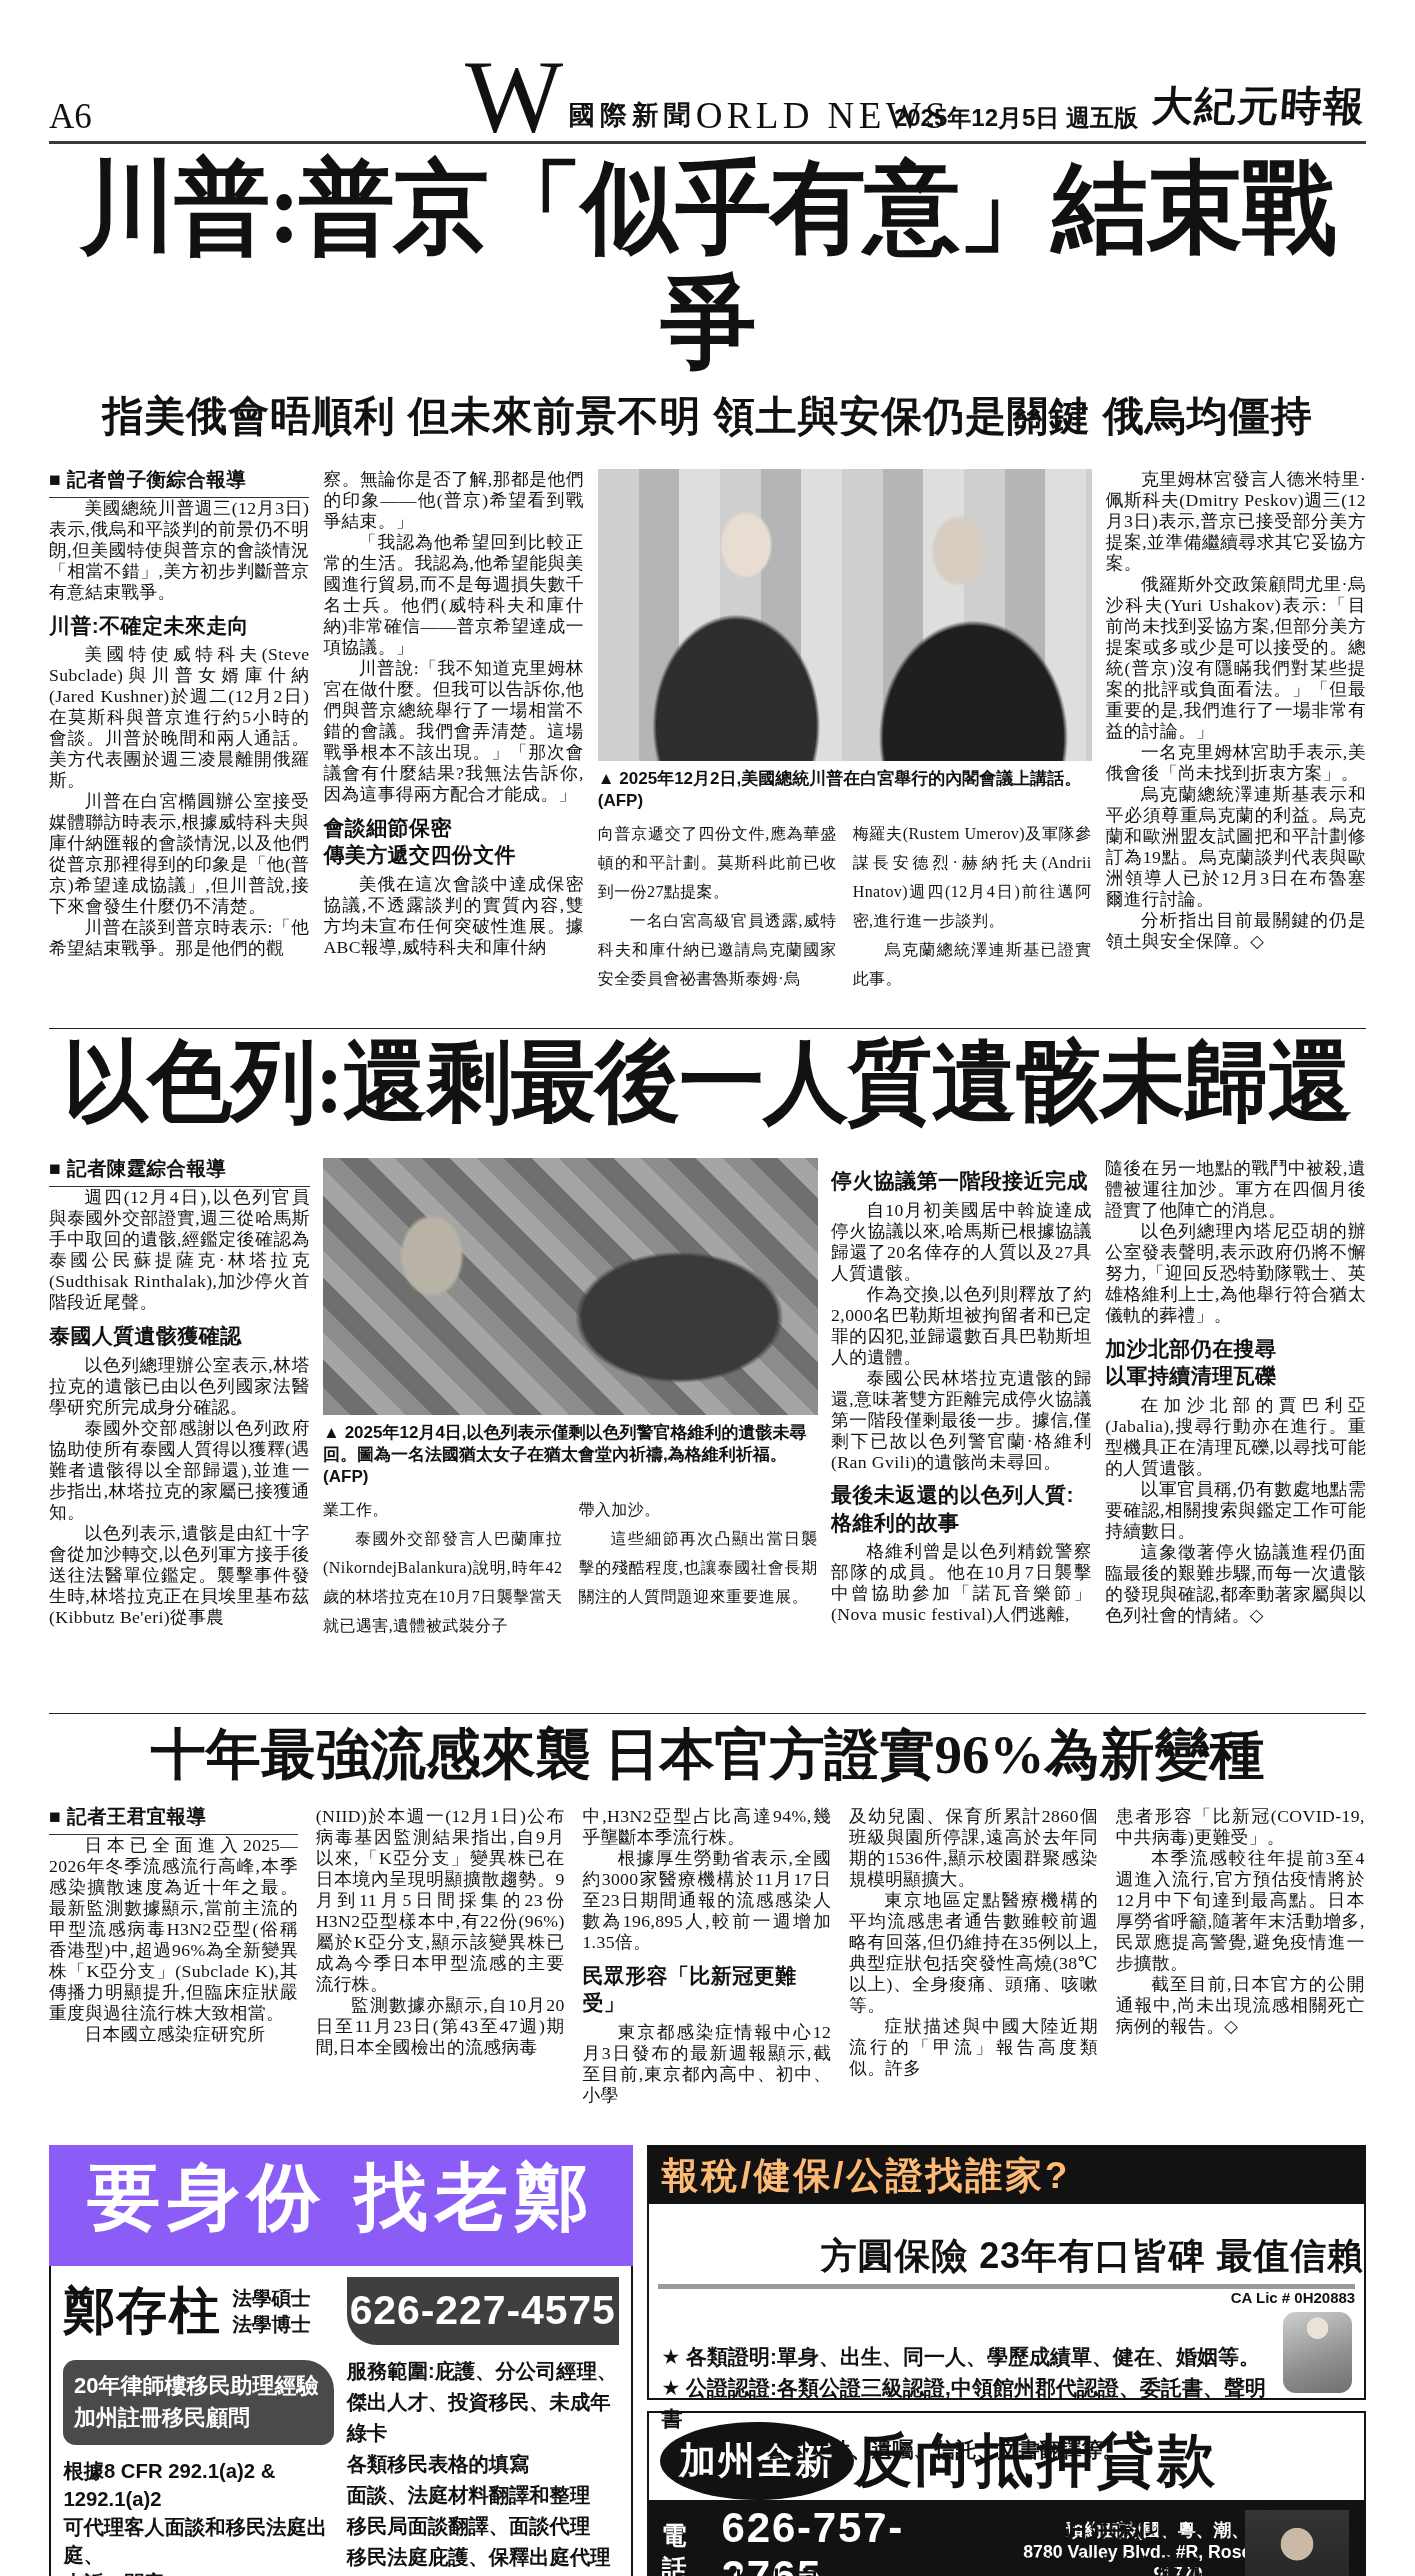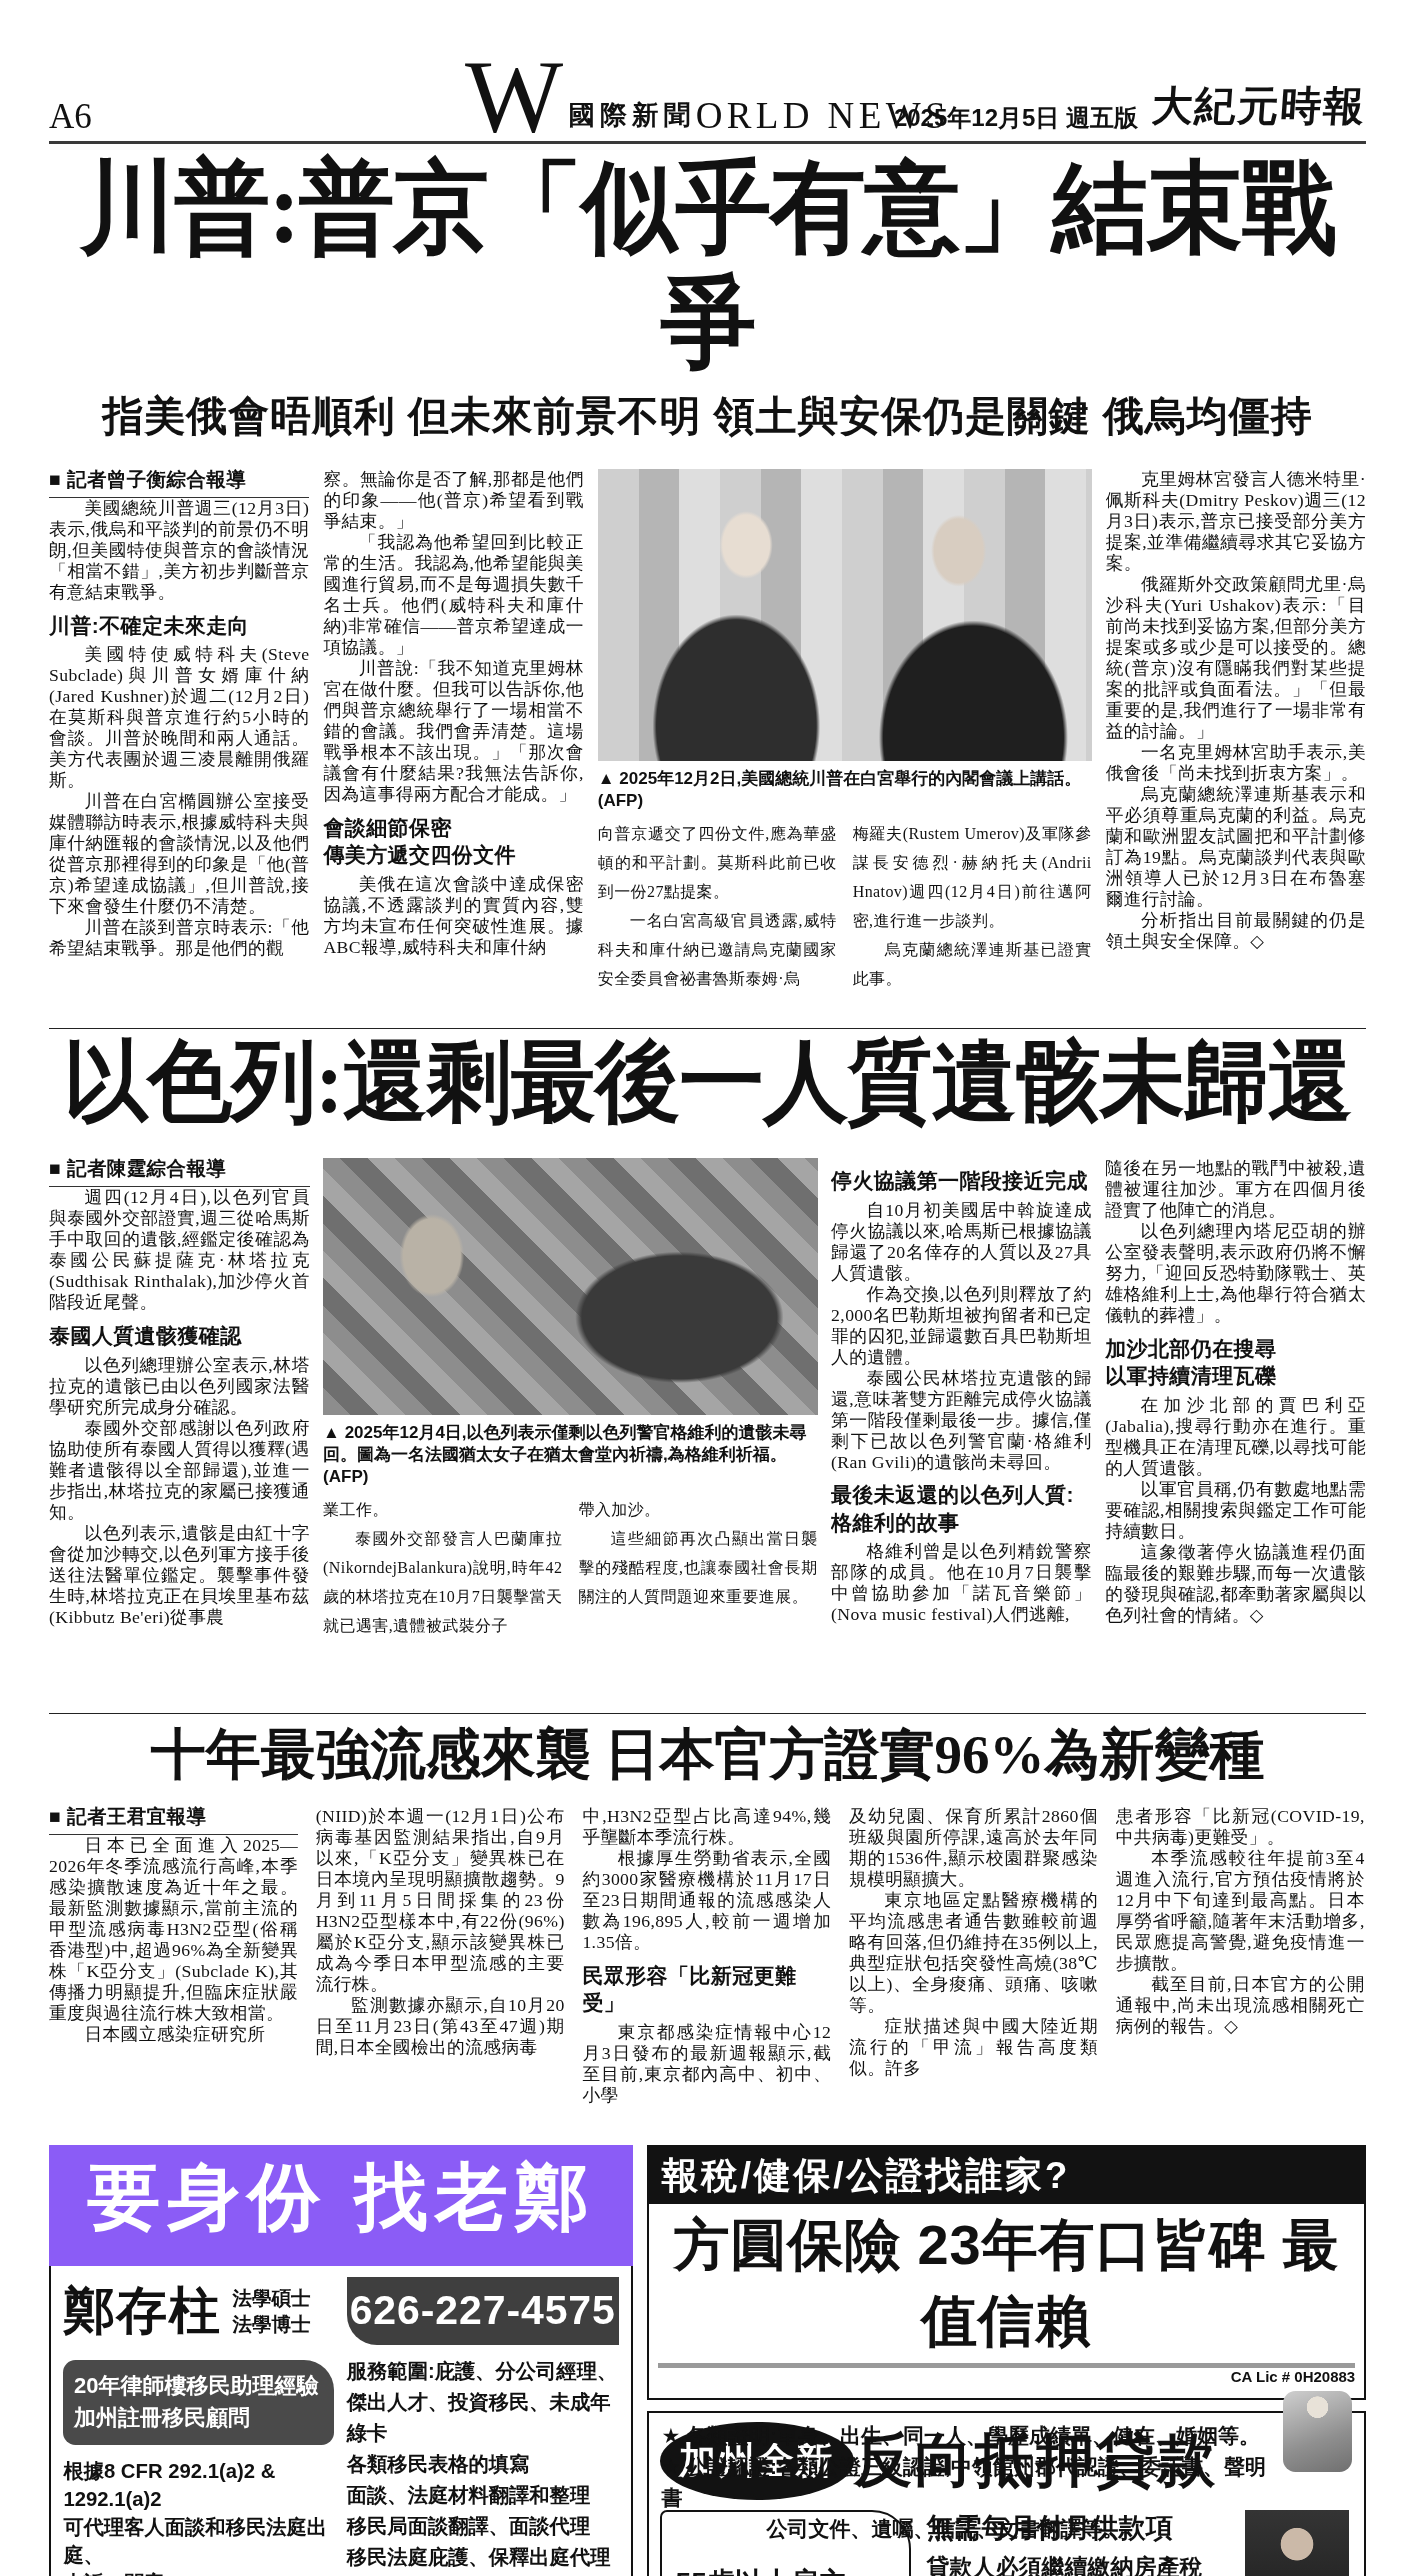--- a/index.html
+++ b/index.html
@@ -79,22 +79,22 @@
   .adl-expbox{background:#4a4a4a;color:#fff;font-size:22px;font-weight:700;border-radius:12.4px 30px 12.4px 12.4px;
               padding:10.6px 10.6px;line-height:32px;margin-top:14px;white-space:pre-line;}
   .adl-reg{font-size:20.3px;font-weight:800;line-height:28px;margin-top:12.4px;white-space:pre-line;}
   .adl-rcol{flex:1;display:flex;flex-direction:column;}
   .adl-phone{background:#3f3f3f;color:#fff;font-size:41px;font-weight:900;border-radius:0 0 0 30px;
              text-align:center;padding:10.6px 0;letter-spacing:0.9px;}
   .adl-services{font-size:20.3px;font-weight:700;line-height:31px;margin-top:10.6px;white-space:pre-line;}
 
   .ad-right{flex:1;display:flex;flex-direction:column;gap:10.6px;}
   .adr-top{border:2.7px solid #121212;height:251px;display:flex;flex-direction:column;}
-  .adrt-banner{background:#121212;color:#ffffff;font-size:37px;font-weight:900;padding:3.5px 12.4px;letter-spacing:2.7px;}
-  .adrt-head{font-size:56px;font-weight:900;text-align:center;padding:3.5px 0 0;letter-spacing:0.9px;}
+  .adrt-banner{background:#121212;color:#fdba74;font-size:37px;font-weight:900;padding:3.5px 12.4px;letter-spacing:2.7px;}
+  .adrt-head{font-size:36px;font-weight:900;text-align:right;padding:3.5px 0 0;letter-spacing:0.9px;margin-top:24px;}
   .adrt-rule{border-top:5.3px solid #9a9a9a;margin:3.5px 8.8px 0;text-align:right;font-size:15px;font-weight:700;line-height:17.7px;}
   .adrt-bullets{font-size:21px;font-weight:700;line-height:31px;padding:3.5px 96px 3.5px 12.4px;
                 position:relative;white-space:pre-line;flex:1;}
   .stamp{position:absolute;right:12.4px;top:5.3px;width:69px;height:81px;border-radius:12.4px;background:
      radial-gradient(circle 17.7px at 50% 20%, #e8e2d8 0 60%, rgba(0,0,0,0) 62%),
      linear-gradient(160deg,#cfcfcf,#8f8f8f 60%,#6f6f6f);}
   .adrt-bar{background:#121212;color:#fff;display:flex;align-items:center;gap:12.4px;padding:4.4px 12.4px;}
   .adrt-tel-label{font-size:25px;font-weight:700;}
   .adrt-tel{font-size:42px;font-weight:900;letter-spacing:1.8px;}
   .adrt-appt{margin-left:auto;font-size:17.7px;font-weight:700;text-align:center;line-height:22px;white-space:pre-line;}

